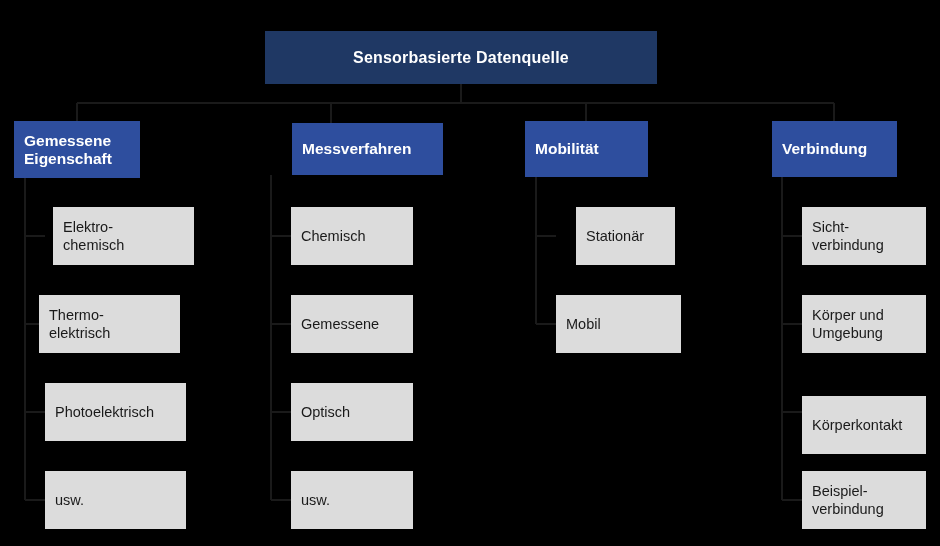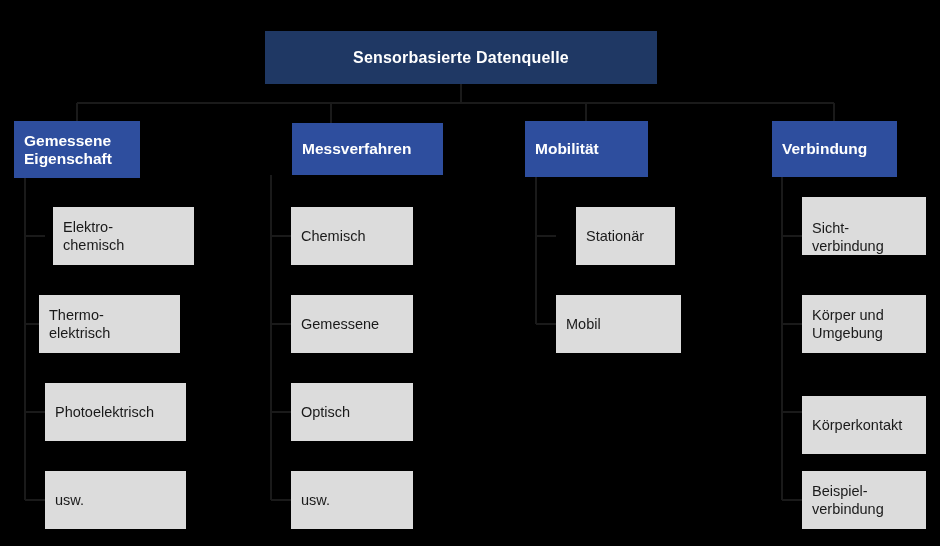--- a/index.html
+++ b/index.html
@@ -153,21 +153,21 @@
     <span class="node-text">usw.</span>
   </div>
 
   <div class="node node-leaf" style="left:576px; top:207px; width:99px; height:58px;">
     <span class="node-text">Stationär</span>
   </div>
   <div class="node node-leaf" style="left:556px; top:295px; width:125px; height:58px;">
     <span class="node-text">Mobil</span>
   </div>
 
-  <div class="node node-leaf" style="left:802px; top:197px; width:124px; height:58px;align-items:flex-end;">
+  <div class="node node-leaf" style="left:802px; top:207px; width:124px; height:58px;">
     <span class="node-text">Sicht-
 verbindung</span>
   </div>
   <div class="node node-leaf" style="left:802px; top:295px; width:124px; height:58px;">
     <span class="node-text">Körper und
 Umgebung</span>
   </div>
   <div class="node node-leaf" style="left:802px; top:383px; width:124px; height:58px;margin-top:13px;">
     <span class="node-text">Körperkontakt</span>
   </div>

